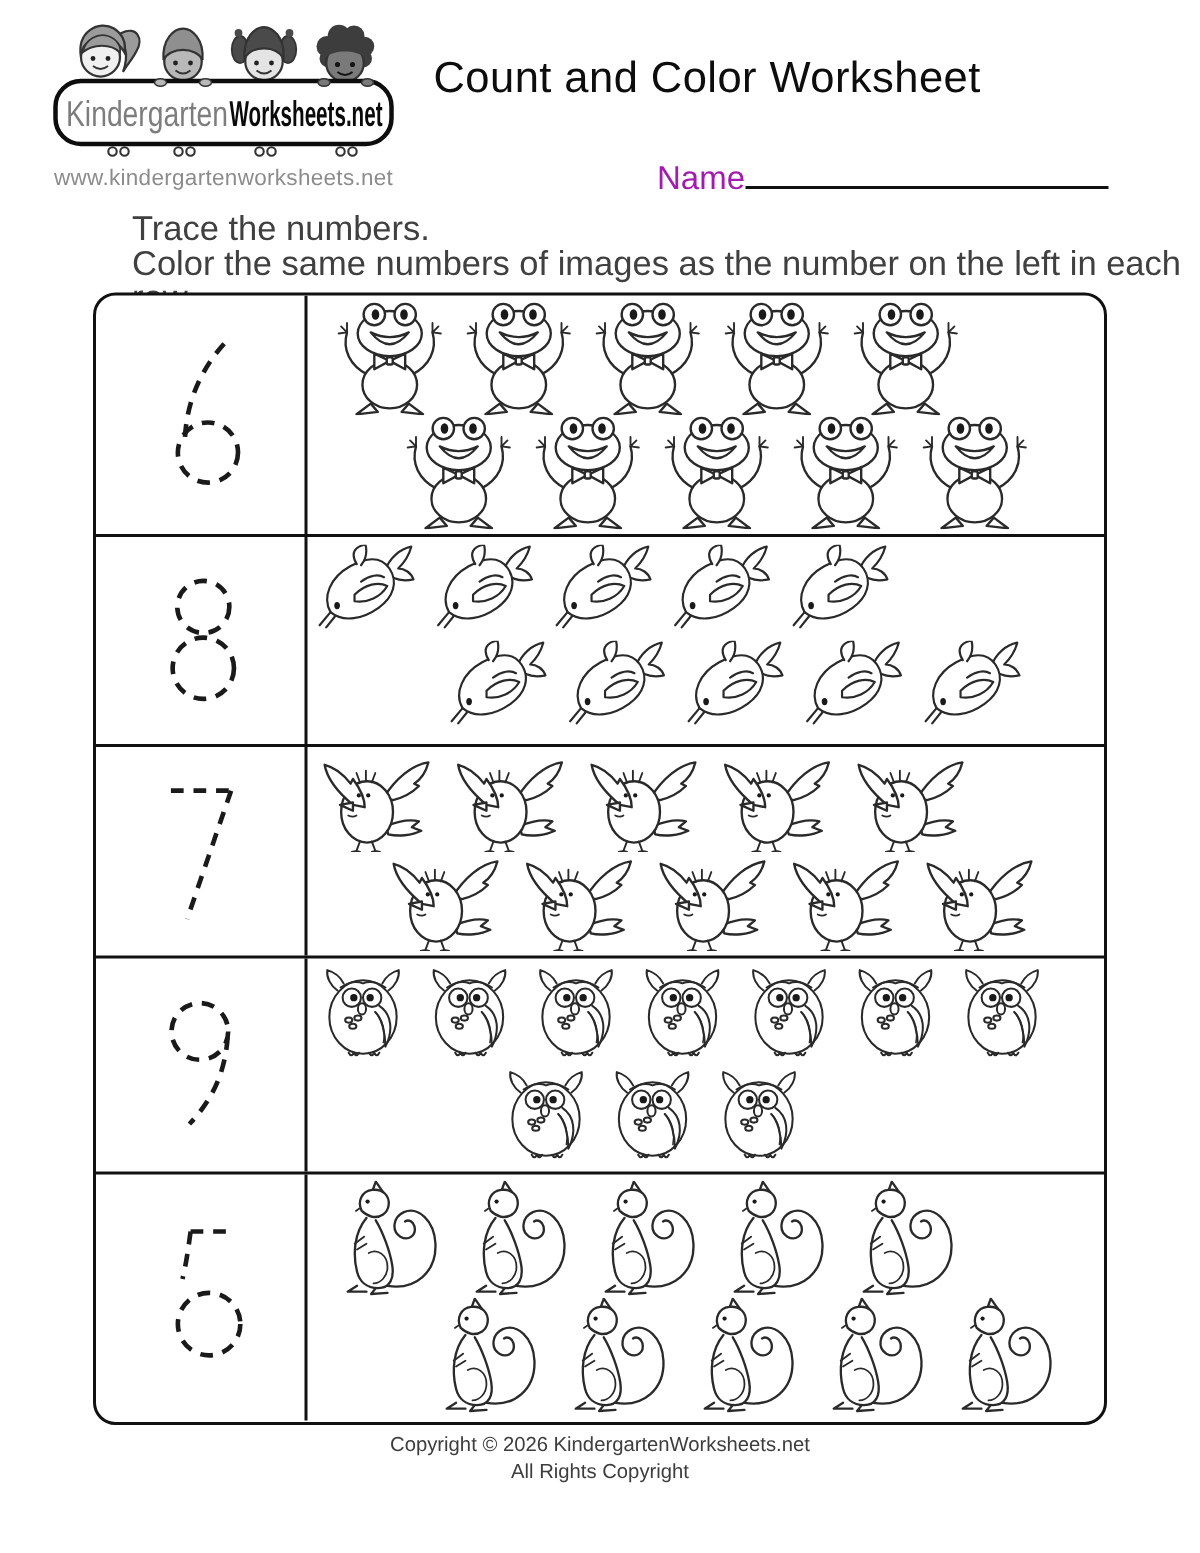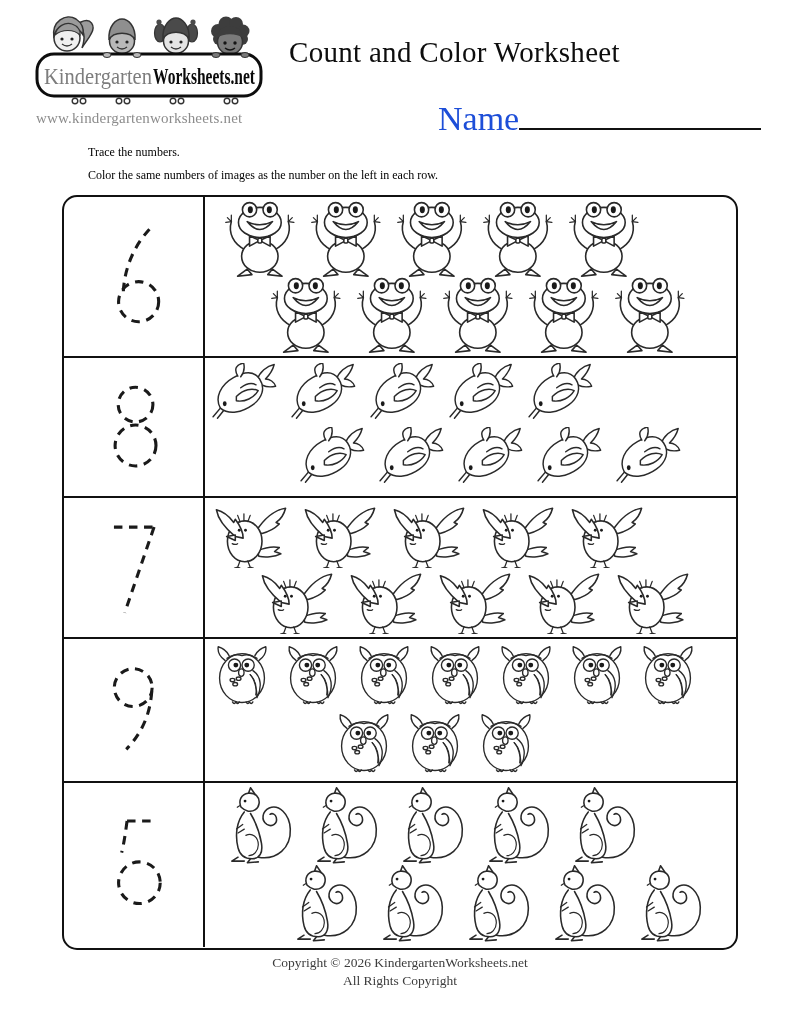--- a/index.html
+++ b/index.html
@@ -1,27 +1,27 @@
 <!DOCTYPE html>
 <html><head>
 <meta charset="utf-8">
 <style>
   html,body{margin:0;padding:0;background:#ffffff;}
   .page{position:relative;width:800px;height:1035px;background:#fff;
-        font-family:Liberation Serif, serif;color:#111;overflow:hidden;}
+        font-family:Liberation Sans, sans-serif;color:#111;overflow:hidden;}
 
   
   .logo-svg{position:absolute;left:34px;top:8px;}
   .website{position:absolute;left:36px;top:110px;width:228px;
            font-size:15px;color:#8c8c8c;letter-spacing:.2px;}
   .title{position:absolute;left:289px;top:36px;margin:0;font-size:29px;font-weight:400;
          letter-spacing:.3px;color:#0d0d0d;}
-  .name-row{position:absolute;left:438px;top:100px;font-size:34px;color:#1d4ed8;white-space:nowrap;}
+  .name-row{position:absolute;left:438px;top:100px;font-size:22px;color:#a21caf;white-space:nowrap;}
   .name-line{display:inline-block;width:242px;height:24px;border-bottom:2px solid #111;}
-  .instructions{position:absolute;left:88px;top:141px;font-size:12px;line-height:23px;color:#000000;}
+  .instructions{position:absolute;left:88px;top:141px;font-size:23px;line-height:23px;color:#404040;}
 
   
   .grid{position:absolute;left:62px;top:195px;width:676px;height:755px;
         border:2.5px solid #111;border-radius:15px;overflow:hidden;box-sizing:border-box;background:#fff;}
   .grid-row{display:flex;border-bottom:2px solid #111;box-sizing:border-box;}
   .grid-row:last-child{border-bottom:none;}
   .num-cell{flex:0 0 141px;width:141px;border-right:2px solid #111;box-sizing:border-box;
             display:flex;align-items:center;justify-content:center;}
   .trace-num path,.trace-num circle{fill:none;stroke:#1a1a1a;stroke-width:4;stroke-dasharray:11 8.5;}
   .img-cell{flex:1;display:flex;flex-direction:column;justify-content:center;overflow:hidden;}

